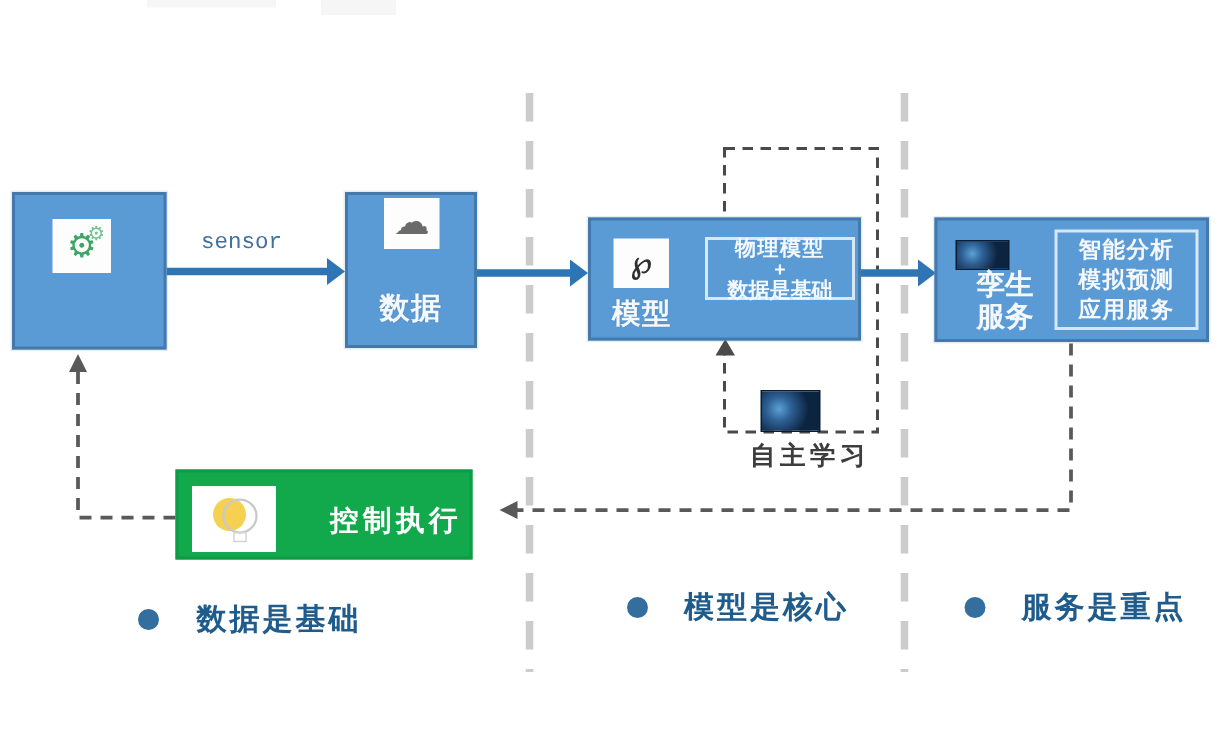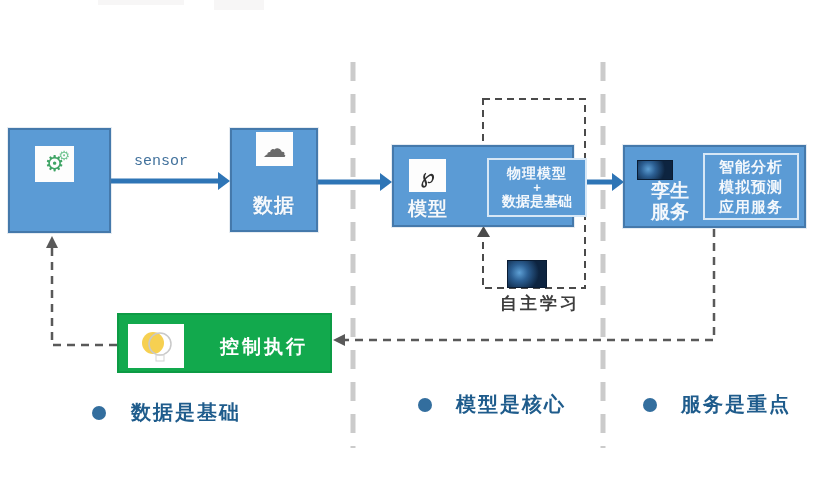--- a/index.html
+++ b/index.html
@@ -96,21 +96,21 @@
       <span class="cloud-glyph">☁</span>
     </div>
     <div class="box-label" style="top:62px;">数据</div>
   </div>
 
   <div class="box" style="left:392px;top:145px;width:182px;height:82px;">
     <div class="icon-square" style="left:15px;top:12px;width:37px;height:33px;">
       <span class="model-glyph">℘</span>
     </div>
     <div class="box-label" style="left:0;right:auto;width:68px;top:49px;font-size:19px;">模型</div>
-    <div class="inner-box" style="left:76px;top:11px;width:100px;height:59px;margin-left:17px;">
+    <div class="inner-box" style="left:76px;top:11px;width:100px;height:42px;">
       <div style="font-size:14px;line-height:17px;letter-spacing:1px;">物理模型</div>
       <div style="font-size:13px;line-height:11px;">+</div>
       <div style="font-size:14px;line-height:17px;">数据是基础</div>
     </div>
   </div>
 
   <div class="photo" style="left:507px;top:260px;width:38px;height:26px;z-index:2;"></div>
   <div class="annotation" style="left:490px;top:292px;width:100px;">自主学习</div>
 
   <div class="box" style="left:623px;top:145px;width:183px;height:83px;">
@@ -119,21 +119,21 @@
       <div>孪生</div>
       <div>服务</div>
     </div>
     <div class="inner-box" style="left:78px;top:6px;width:96px;height:67px;">
       <div style="font-size:15px;line-height:20px;letter-spacing:1px;">智能分析</div>
       <div style="font-size:15px;line-height:20px;letter-spacing:1px;">模拟预测</div>
       <div style="font-size:15px;line-height:20px;letter-spacing:1px;">应用服务</div>
     </div>
   </div>
 
-  <div class="green-box" style="left:117px;top:313px;width:215px;height:60px;">
+  <div class="green-box" style="left:117px;top:313px;width:198px;height:60px;">
     <div class="icon-square" style="left:9px;top:9px;width:56px;height:44px;background:#fff;">
       <svg width="40" height="36" viewBox="0 0 40 36">
         <circle cx="17" cy="15" r="11" fill="#f5cb3e" opacity="0.9"></circle>
         <circle cx="24" cy="16" r="11" fill="none" stroke="#c9c9c9" stroke-width="1.5"></circle>
         <rect x="20" y="27" width="8" height="6" fill="none" stroke="#d3d3d3" stroke-width="1"></rect>
       </svg>
     </div>
     <div style="position:absolute;left:80px;top:19px;width:130px;text-align:center;color:#fff;font-weight:bold;font-size:19px;letter-spacing:3px;">控制执行</div>
   </div>
 

